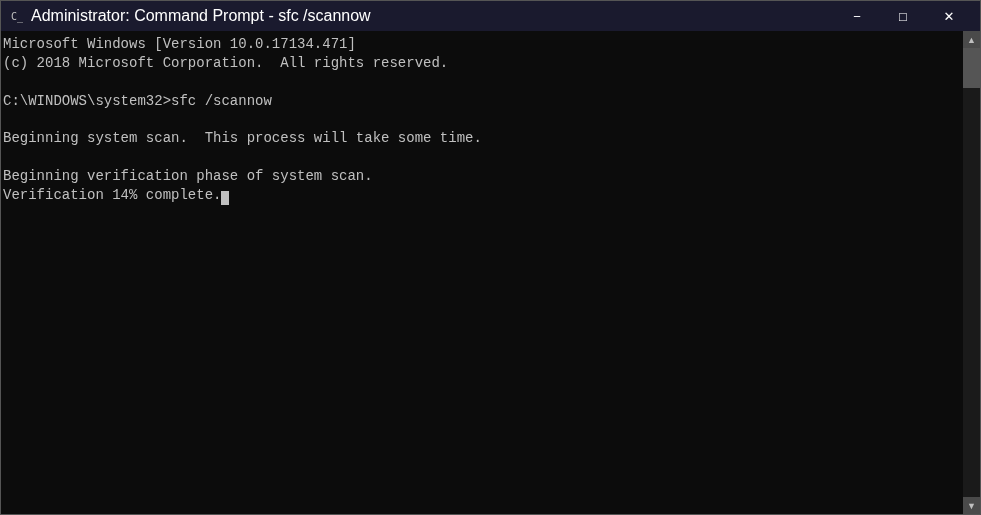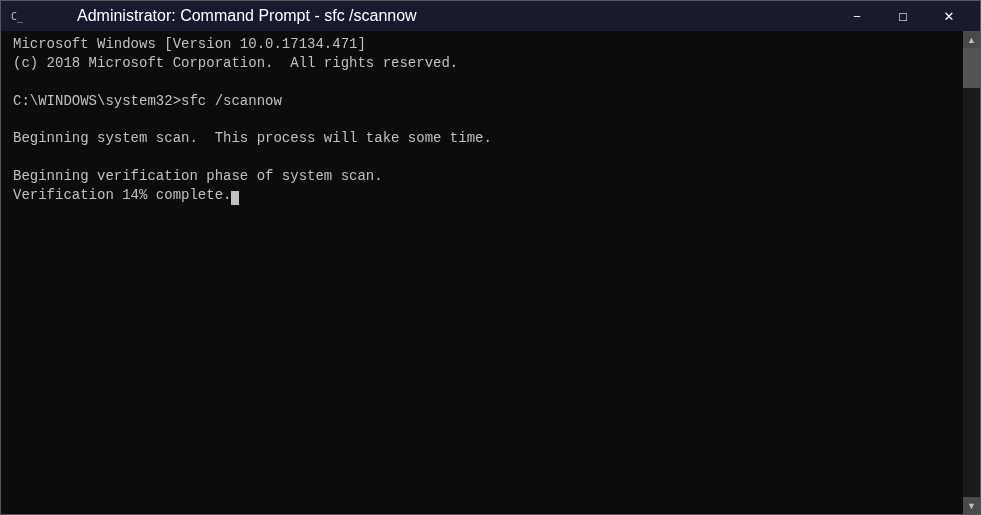--- a/index.html
+++ b/index.html
@@ -28,21 +28,20 @@
     }
 
     .title-bar {
       background: #1a1a2e;
       height: 30px;
       display: flex;
       align-items: center;
       padding: 0 8px;
       flex-shrink: 0;
       user-select: none;
-      gap: 46px;
     }
 
     .title-bar-icon {
       width: 16px;
       height: 16px;
       margin-right: 6px;
       display: flex;
       align-items: center;
       justify-content: center;
       flex-shrink: 0;
@@ -87,21 +86,21 @@
 
     .terminal-body {
       background: #0c0c0c;
       flex: 1;
       display: flex;
       overflow: hidden;
     }
 
     .terminal-content {
       flex: 1;
-      padding: 4px 12px;
+      padding: 4px 2px;
       color: #c0c0c0;
       font-family: 'Courier New', Consolas, monospace;
       font-size: 14px;
       line-height: 1.35;
       overflow-y: auto;
       white-space: pre;
     }
 
     .scrollbar {
       width: 17px;

